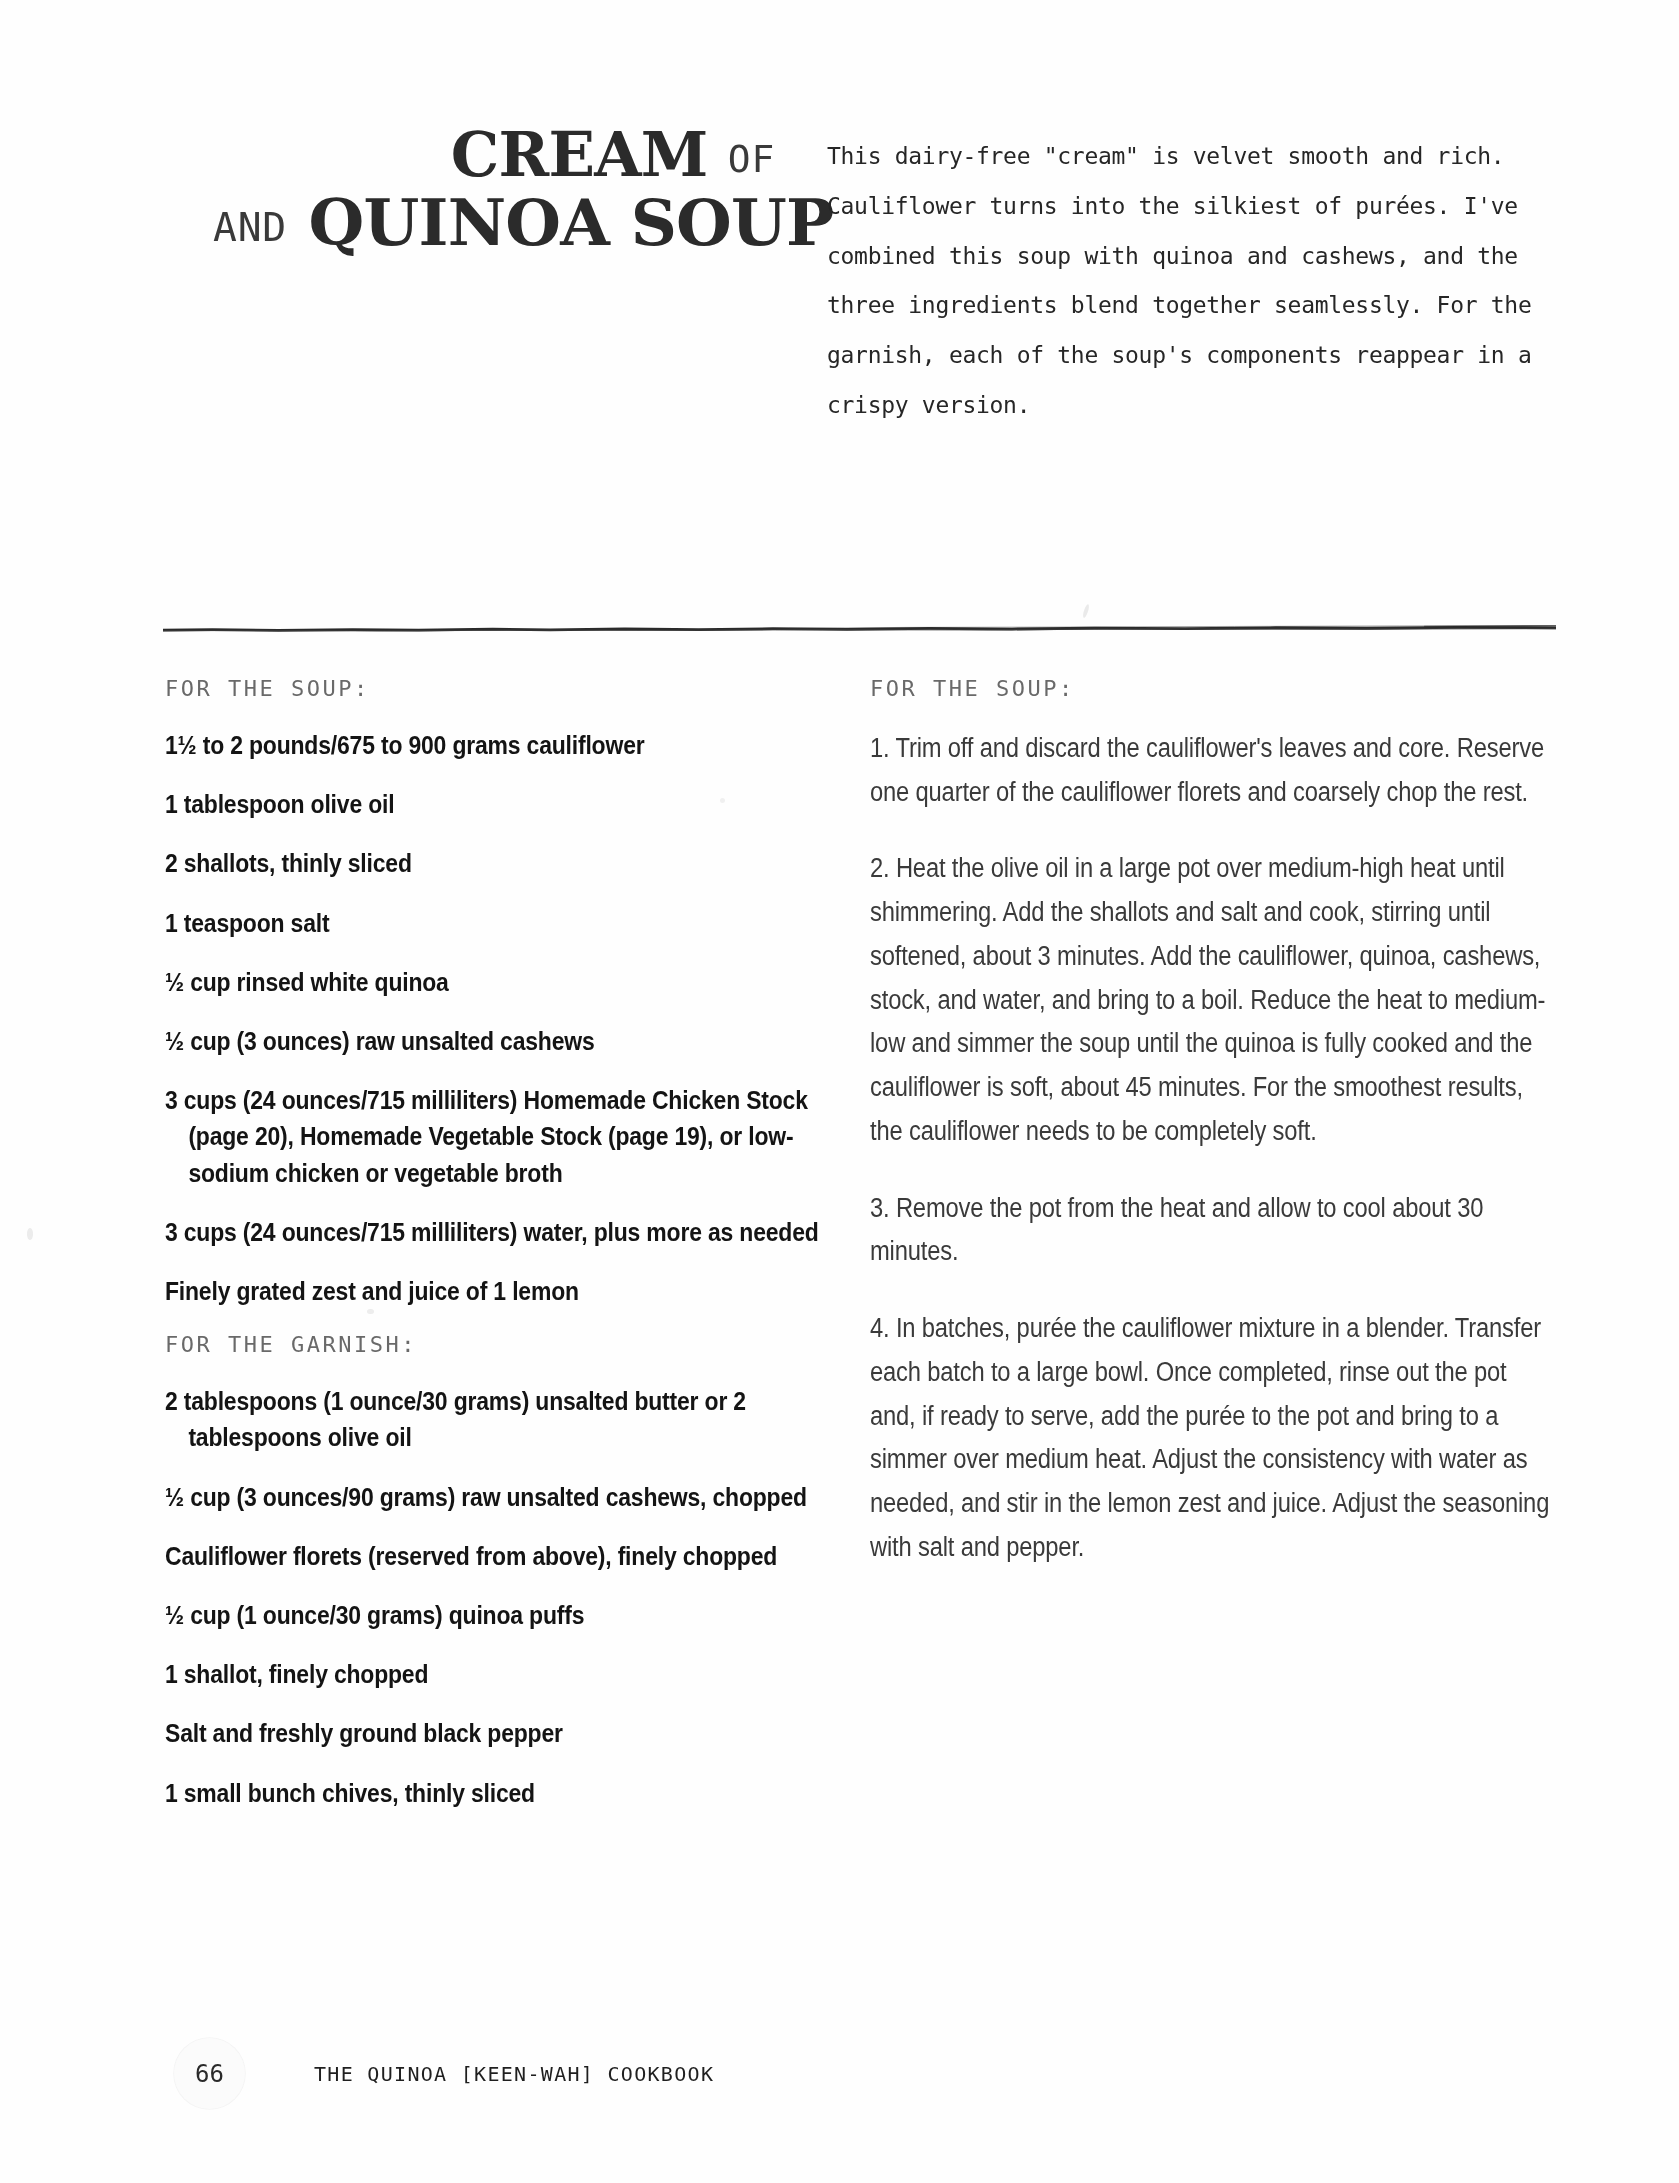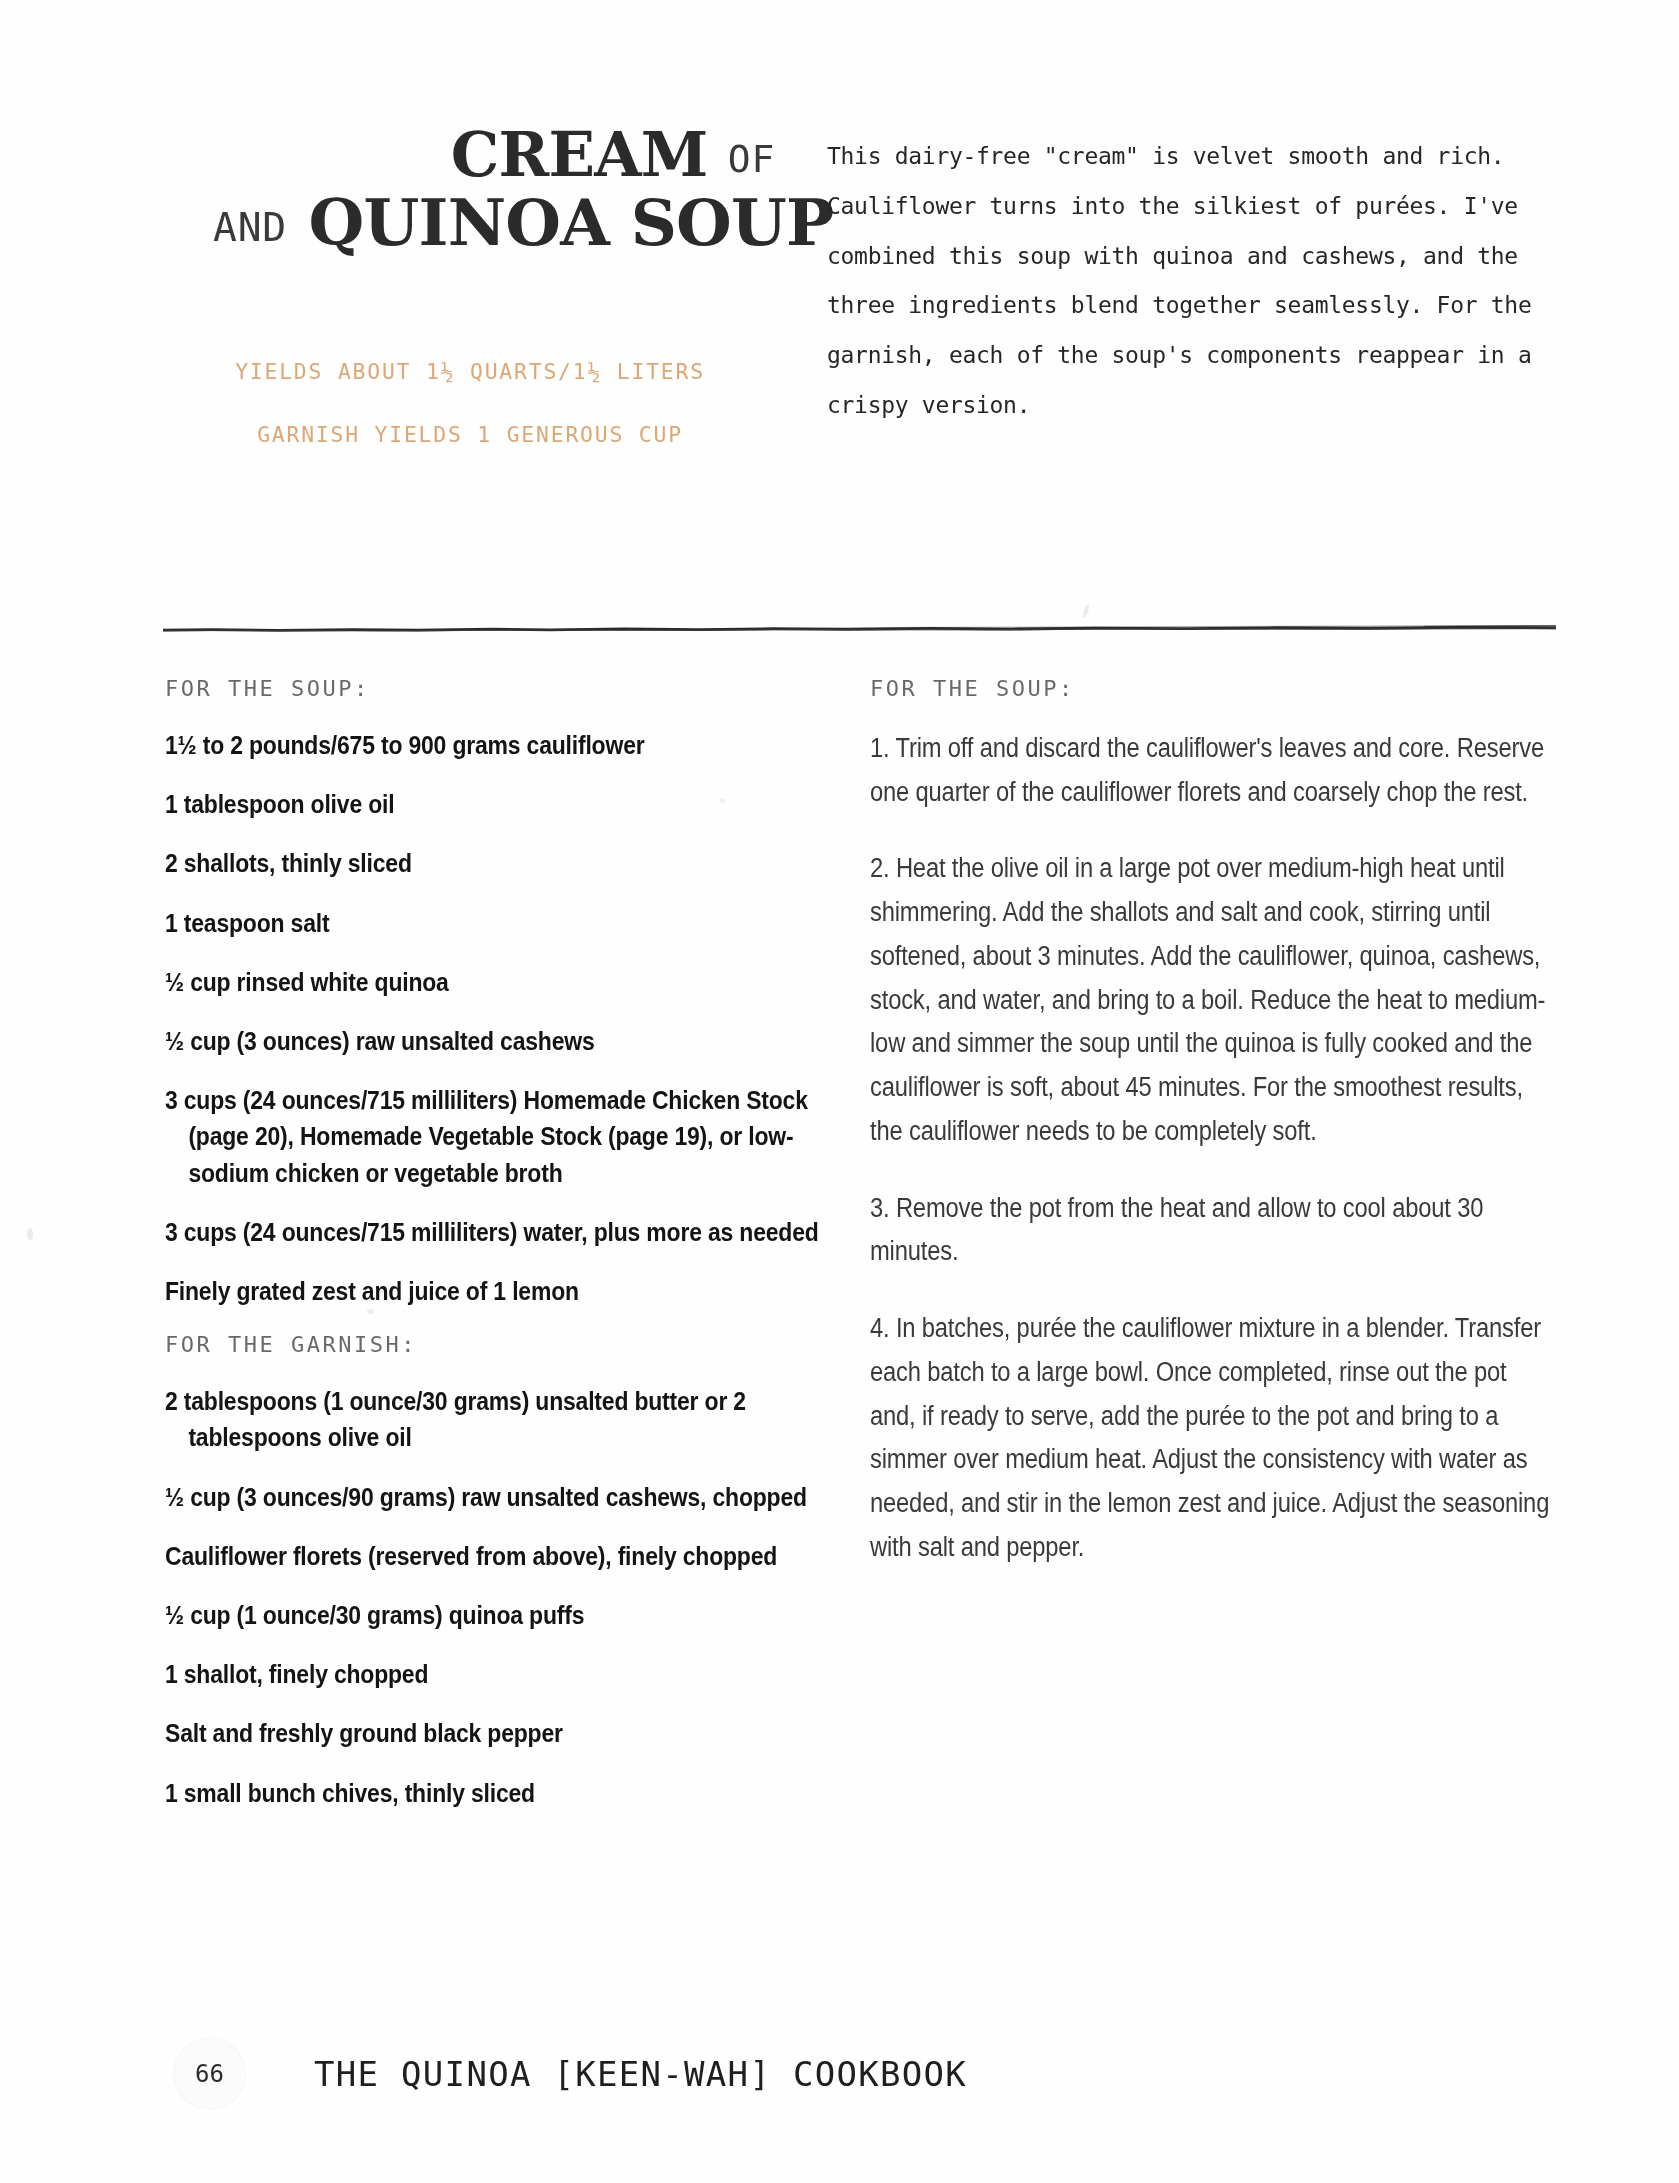--- a/index.html
+++ b/index.html
@@ -168,21 +168,21 @@
     align-items: center;
     justify-content: center;
     font-family: "DejaVu Sans Mono", monospace;
     font-size: 24px;
     color: #2a2a2a;
     flex: 0 0 auto;
   }
   .book-title {
     margin-left: 69px;
     font-family: "DejaVu Sans Mono", monospace;
-    font-size: 34px;
+    font-size: 20px;
     letter-spacing: 1.3px;
     color: #1f1f1f;
   }
 
   
   .speck {
     position: absolute;
     background: #dcdcdc;
     border-radius: 50%;
     pointer-events: none;
@@ -199,24 +199,20 @@
       <div class="title-line title-line-1">
         <span>CREAM</span>
         <span class="title-conj">OF</span>
       </div>
       <div class="title-line title-line-3">
         <span class="title-conj">AND</span>
         <span>QUINOA SOUP</span>
       </div>
     </div>
 
-    <div class="yields">
-      <span class="yl">YIELDS ABOUT 1½ QUARTS/1½ LITERS</span>
-      <span class="yl">GARNISH YIELDS 1 GENEROUS CUP</span>
-    </div>
 
     <div class="intro">This dairy-free "cream" is velvet smooth and rich. Cauliflower turns into the silkiest of purées. I've combined this soup with quinoa and cashews, and the three ingredients blend together seamlessly. For the garnish, each of the soup's components reappear in a crispy version.</div>
   </div>
 
   <div class="divider">
     <svg viewBox="0 0 1690 11" preserveAspectRatio="none" aria-hidden="true">
       <path d="M0,8.6 L60,8.2 L140,8.9 L230,8.0 L310,8.7 L400,7.6 L470,8.4 L560,7.2 L650,8.1 L740,7.0 L830,7.8 L930,6.6 L1030,7.4 L1130,6.2 L1240,6.9 L1350,5.8 L1460,6.4 L1570,5.4 L1690,5.9" stroke="#2a2a2a" stroke-width="3.4" fill="none" stroke-linecap="round"></path>
       <path d="M0,9.4 L120,9.0 L260,9.5 L420,8.6 L600,8.9 L800,8.0 L1000,8.3 L1200,7.3 L1400,7.6 L1690,6.8" stroke="#3b3b3b" stroke-width="1.5" fill="none" opacity="0.75"></path>
       <path d="M760,6.6 L900,5.4 L1080,5.0 L1300,4.2 L1500,3.6 L1690,3.2" stroke="#333" stroke-width="1.2" fill="none" opacity="0.45"></path>
       <path d="M1530,4.6 L1690,3.4" stroke="#2a2a2a" stroke-width="2.2" fill="none" opacity="0.6"></path>

